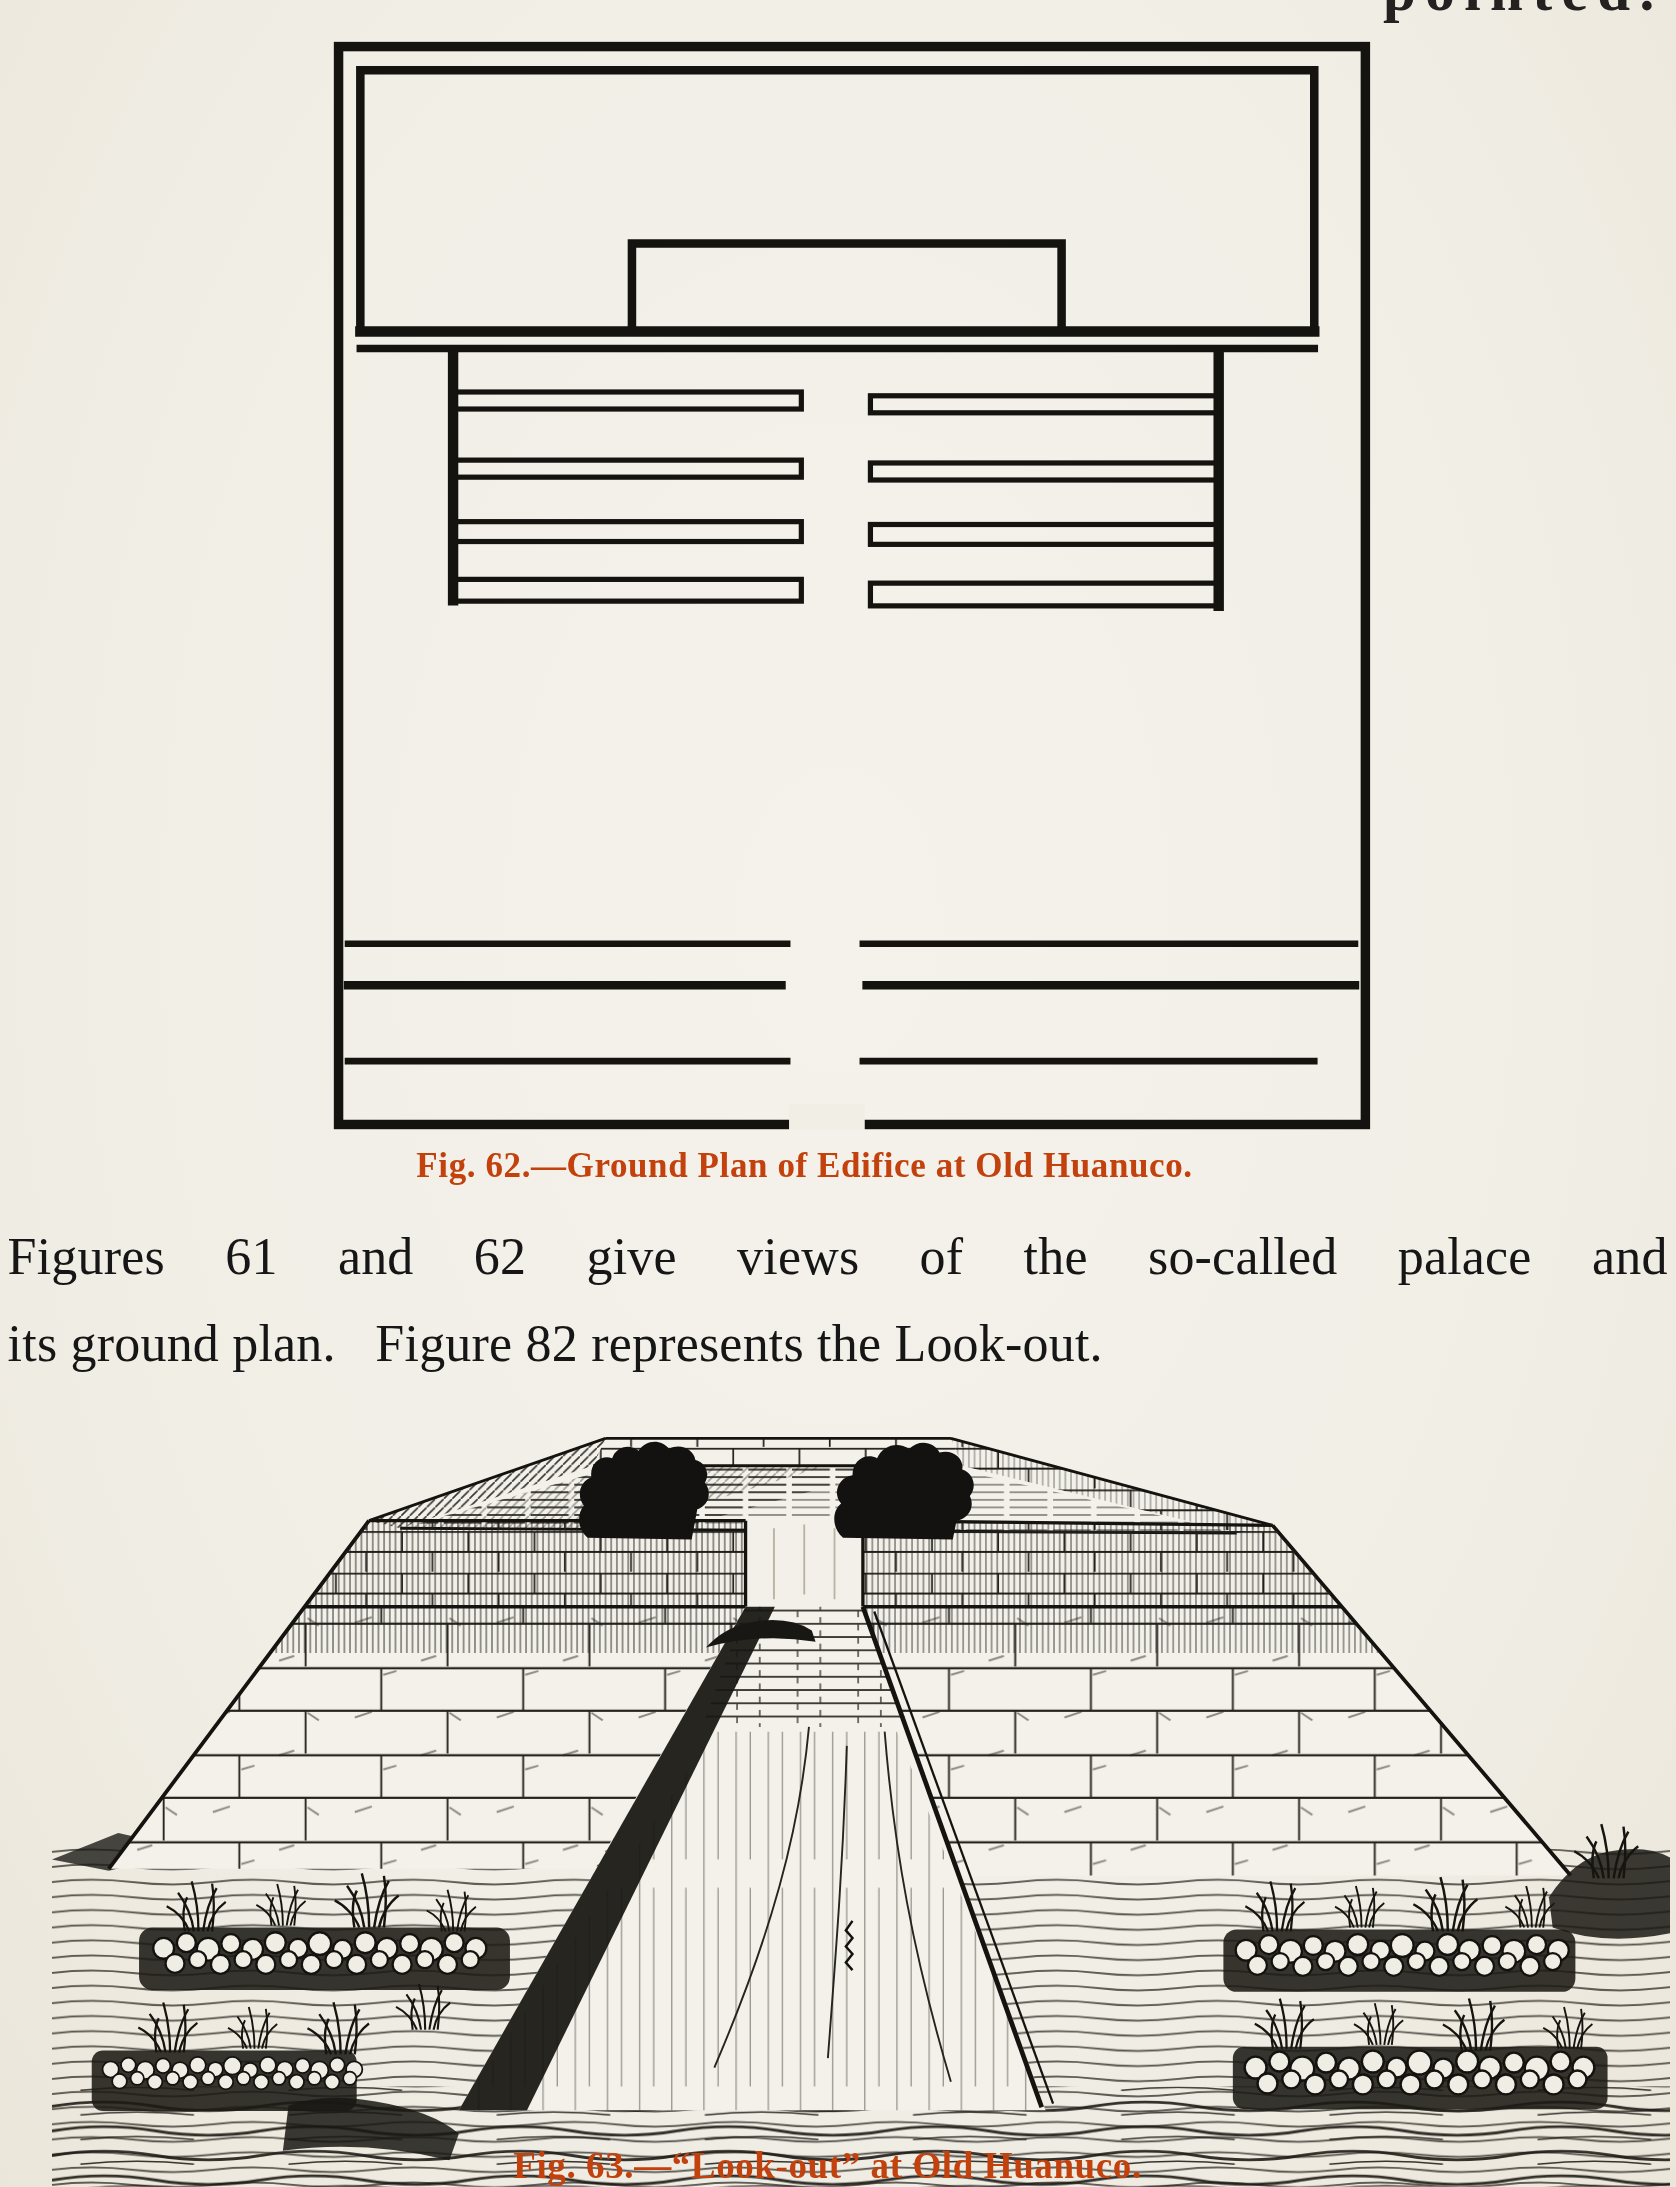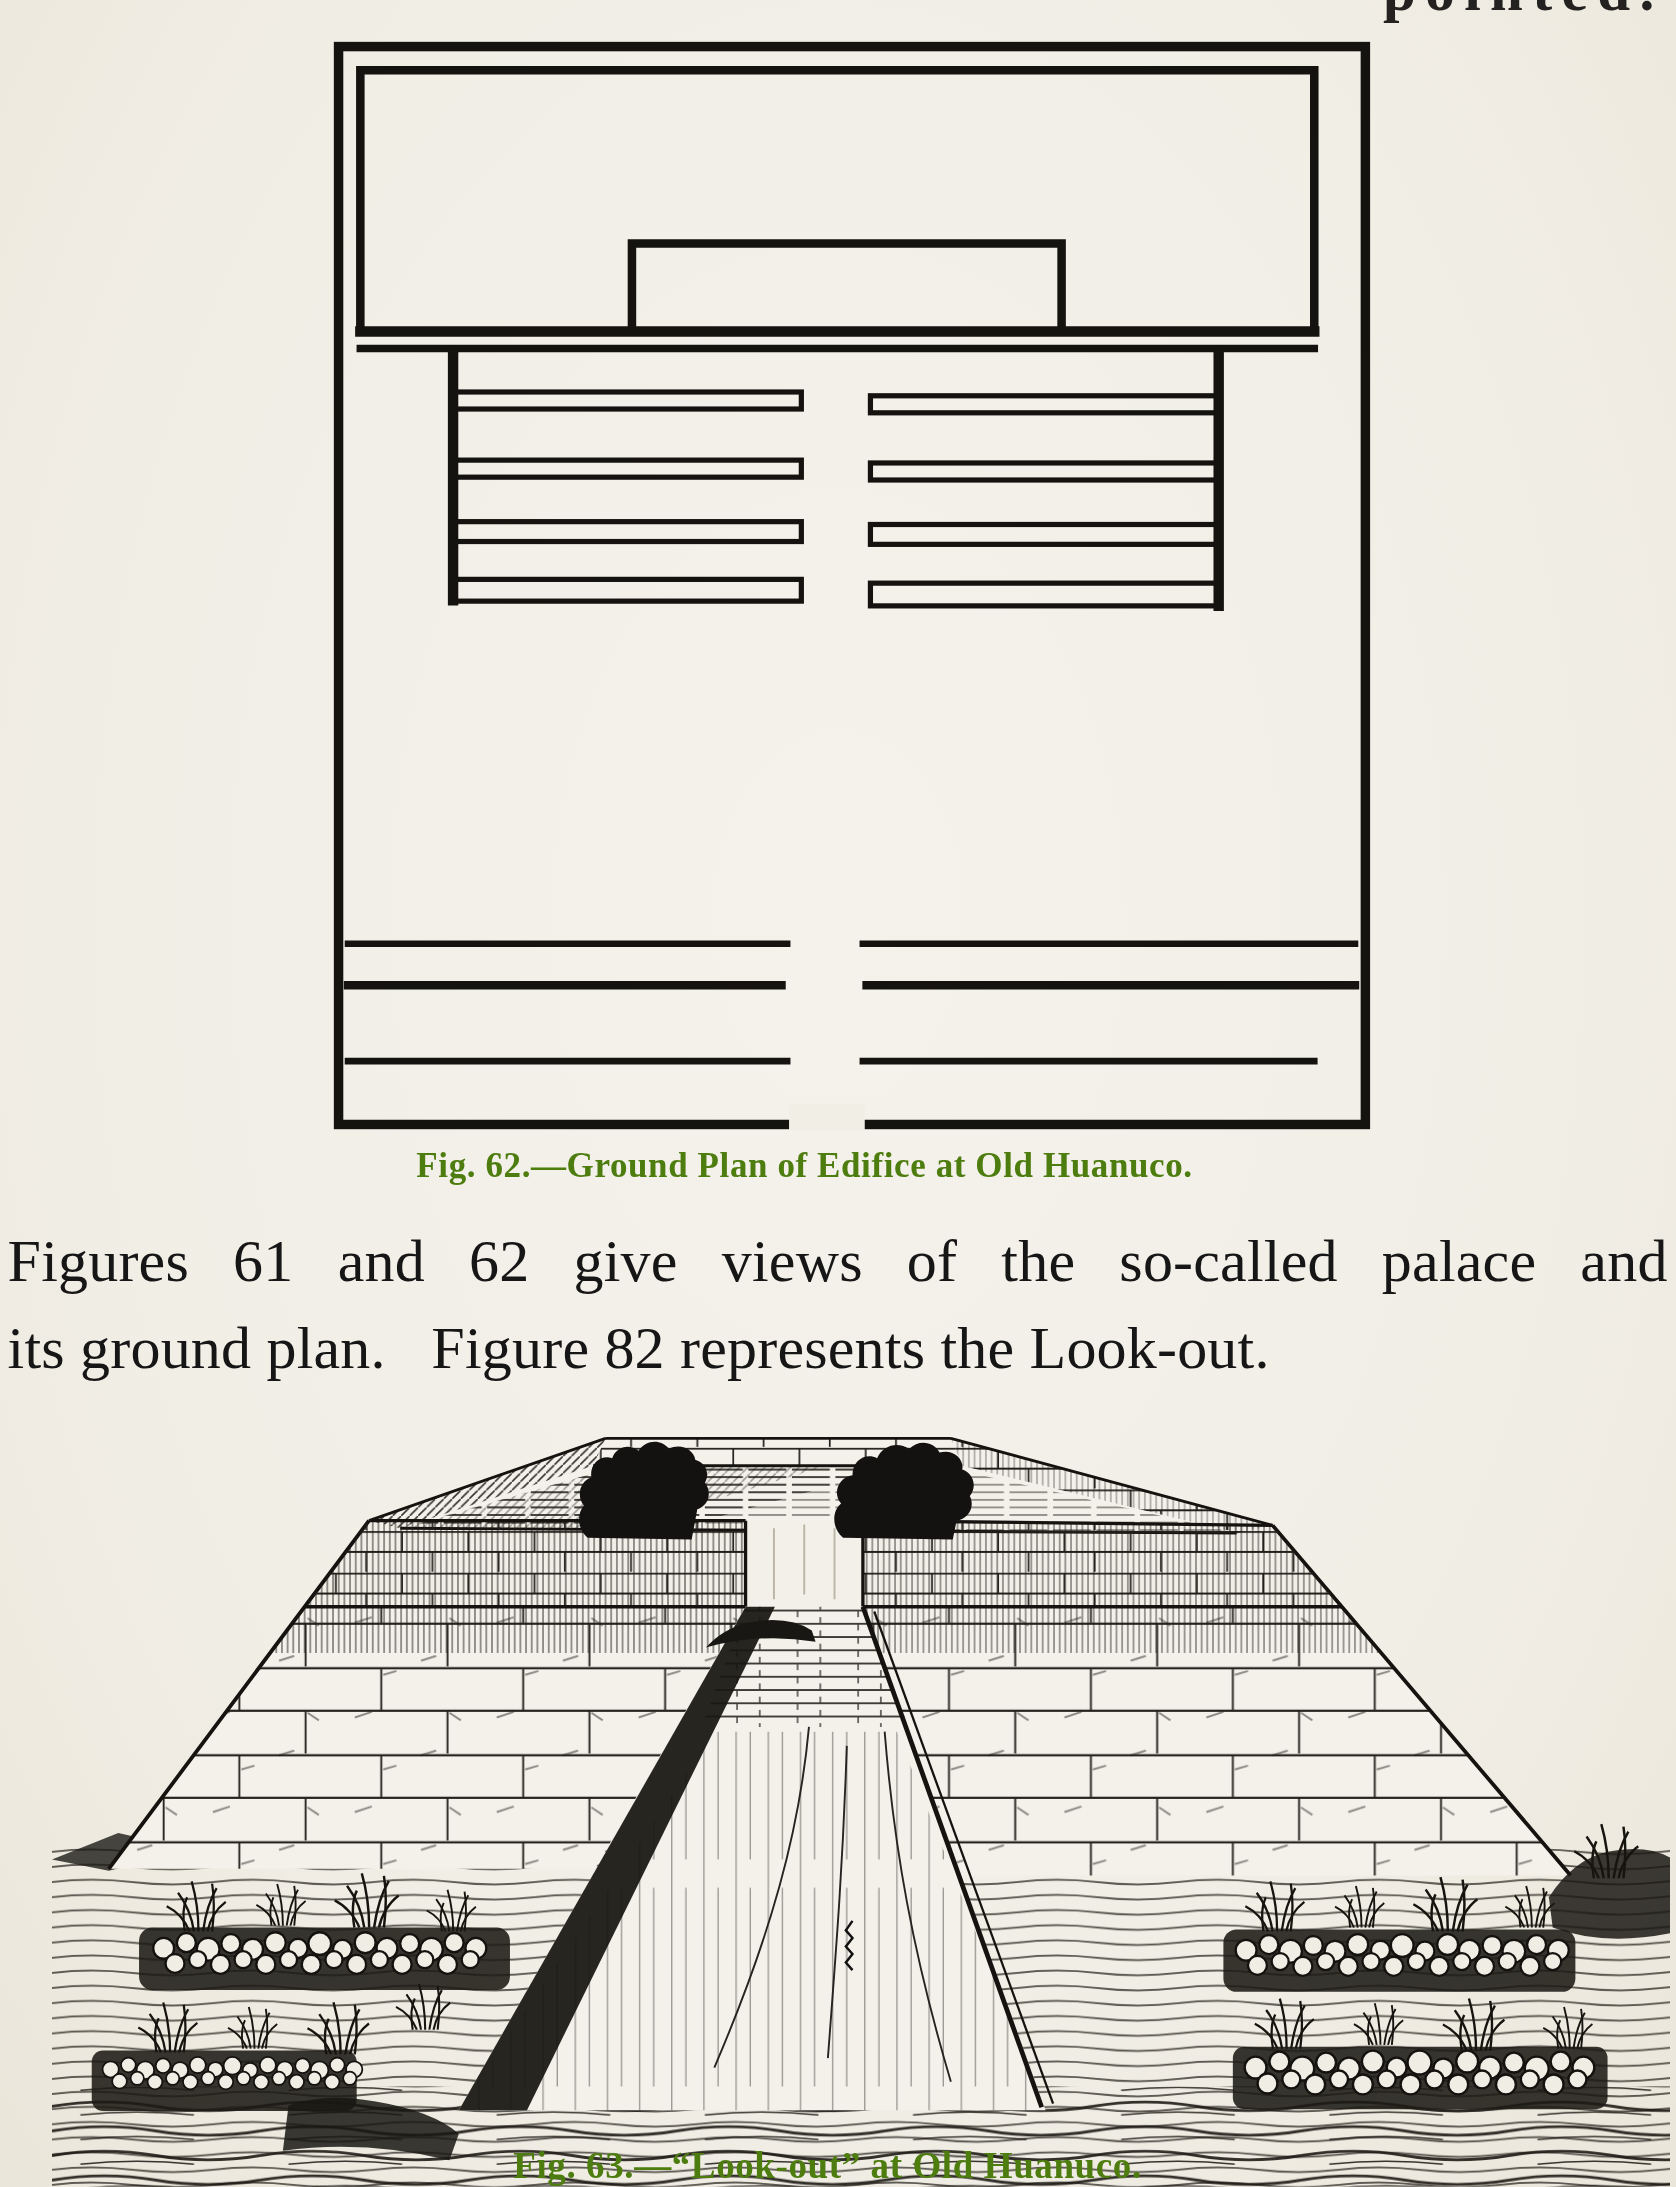--- a/index.html
+++ b/index.html
@@ -12,25 +12,25 @@
   .abs{position:absolute;}
   .fragment-clip{
     top:0;right:13.2px;height:28px;width:397px;overflow:hidden;
     text-align:right;
   }
   .fragment-clip span{
     display:inline-block;font-size:59px;font-weight:700;letter-spacing:9.5px;
     transform:translateY(-44px);color:#242220;
   }
   .caption{
-    font-size:35px;font-weight:700;letter-spacing:0.6px;color:#4d7c0f;
+    font-size:35px;font-weight:700;letter-spacing:0.6px;color:#c2410c;
     text-align:center;white-space:pre;
   }
   .bodyline{
-    font-size:60px;color:#161616;letter-spacing:0.2px;white-space:pre-wrap;
+    font-size:52px;color:#161616;letter-spacing:0.2px;white-space:pre-wrap;
   }
   .justify{text-align:justify;text-align-last:justify;}
   svg{display:block;}
 </style>
 </head>
 <body>
 
 <div class="abs fragment-clip">
   <span>pointed.</span>
 </div>

